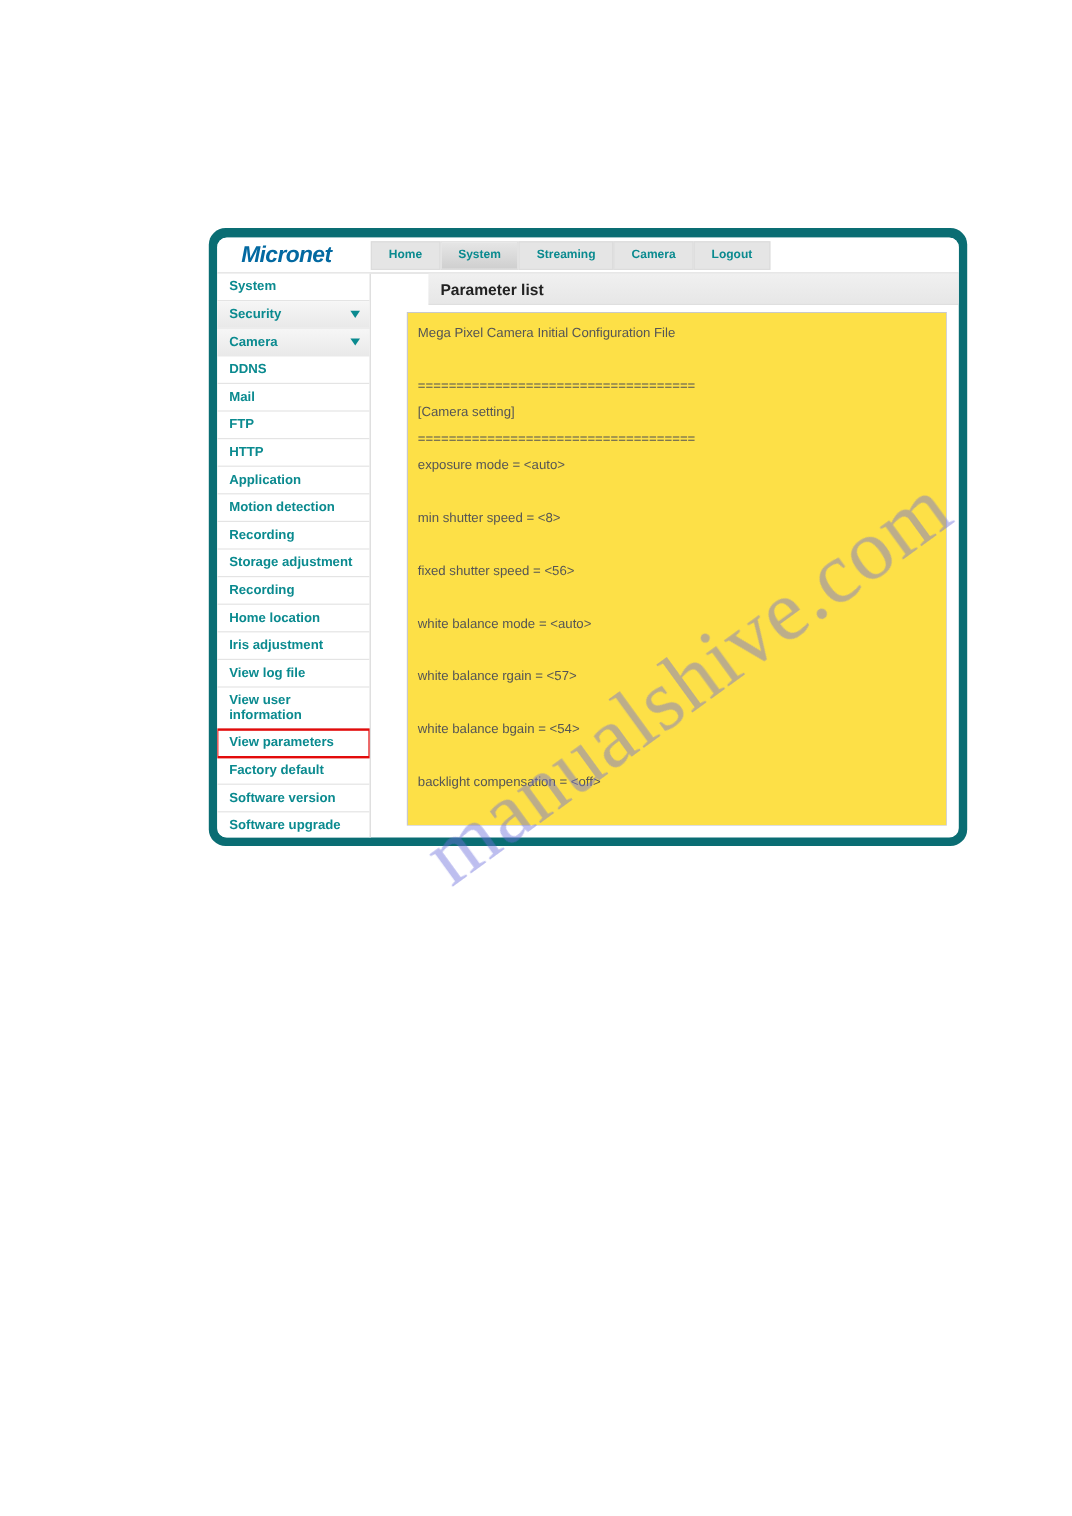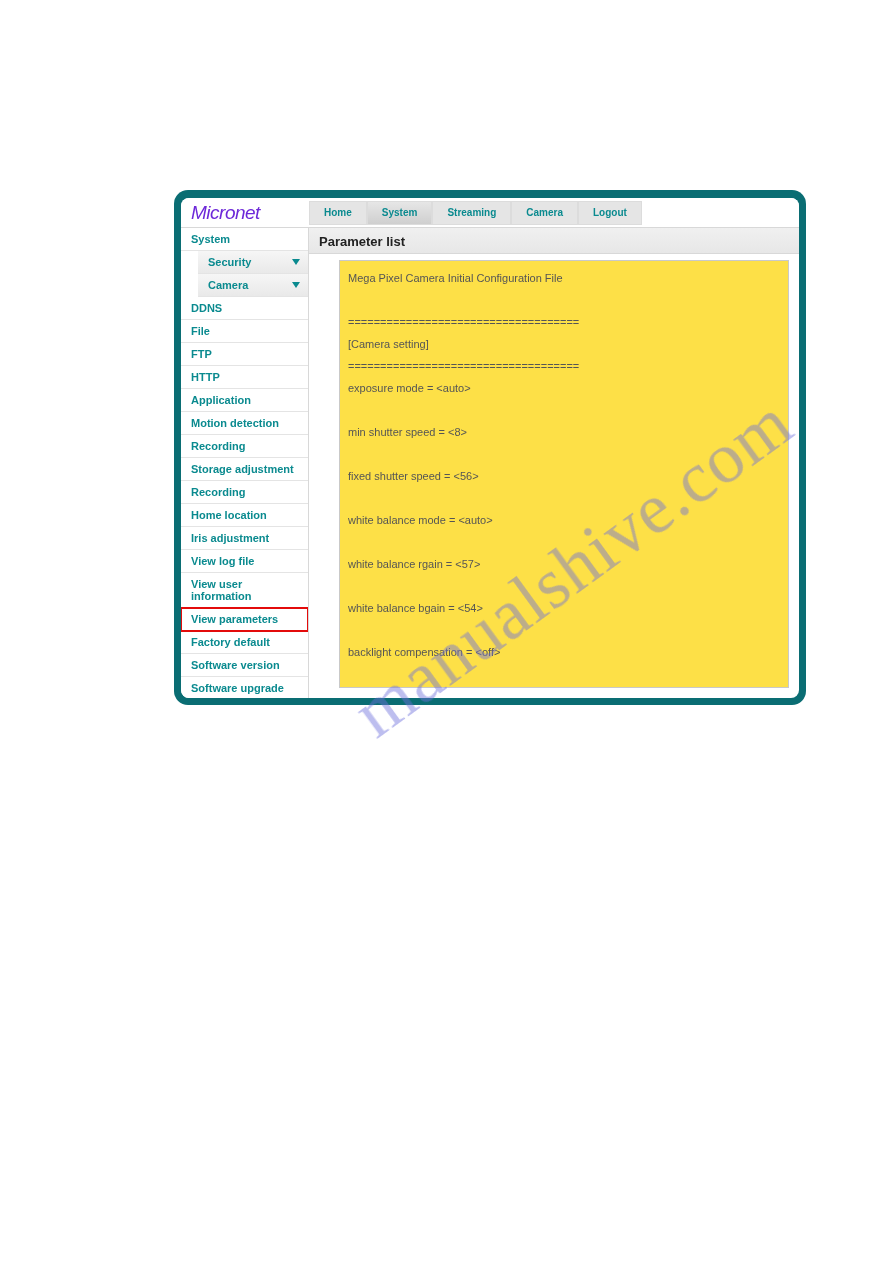--- a/index.html
+++ b/index.html
@@ -36,24 +36,24 @@
   .topbar {
     display: flex;
     align-items: center;
     height: 30px;
     padding: 0;
     background: #ffffff;
     border-bottom: 1px solid #d8d8d8;
   }
   .logo {
     width: 128px;
-    padding-left: 10px;
-    color: #6d28d9;
+    padding-left: 20px;
+    color: #0369a1;
     font-size: 19px;
-    font-weight: 400;
+    font-weight: 700;
     font-style: italic;
     letter-spacing: -0.5px;
   }
   .nav {
     display: flex;
     gap: 0;
     align-items: stretch;
     height: 24px;
   }
   .nav-item {
@@ -88,21 +88,20 @@
     font-weight: 700;
     padding: 5px 8px 5px 10px;
     border-bottom: 1px solid #e4e4e4;
     display: flex;
     justify-content: space-between;
     align-items: center;
     cursor: pointer;
   }
   .side-item.group {
     background: linear-gradient(#f6f6f6, #e9e9e9);
-    margin-left: 17px;
   }
   .side-item.highlight {
     outline: 2px solid #e30b0b;
     outline-offset: -1px;
     position: relative;
     z-index: 1;
   }
   .caret {
     width: 0;
     height: 0;
@@ -116,20 +115,21 @@
     flex-direction: column;
     min-width: 0;
   }
   .content-title {
     font-size: 13px;
     font-weight: 700;
     color: #222;
     padding: 6px 10px 4px 10px;
     background: linear-gradient(#f0f0f0, #e7e7e7);
     border-bottom: 1px solid #d8d8d8;
+    margin-left: 48px;
   }
   .textbox-wrap {
     flex: 1;
     padding: 6px 10px 10px 30px;
     display: flex;
     flex-direction: column;
     min-height: 0;
   }
   .textbox {
     flex: 1;
@@ -199,21 +199,21 @@
               <span class="caret"></span>
             </div>
             <div class="side-item group">
               <span>Camera</span>
               <span class="caret"></span>
             </div>
             <div class="side-item">
               <span>DDNS</span>
             </div>
             <div class="side-item">
-              <span>File</span>
+              <span>Mail</span>
             </div>
             <div class="side-item">
               <span>FTP</span>
             </div>
             <div class="side-item">
               <span>HTTP</span>
             </div>
             <div class="side-item">
               <span>Application</span>
             </div>

